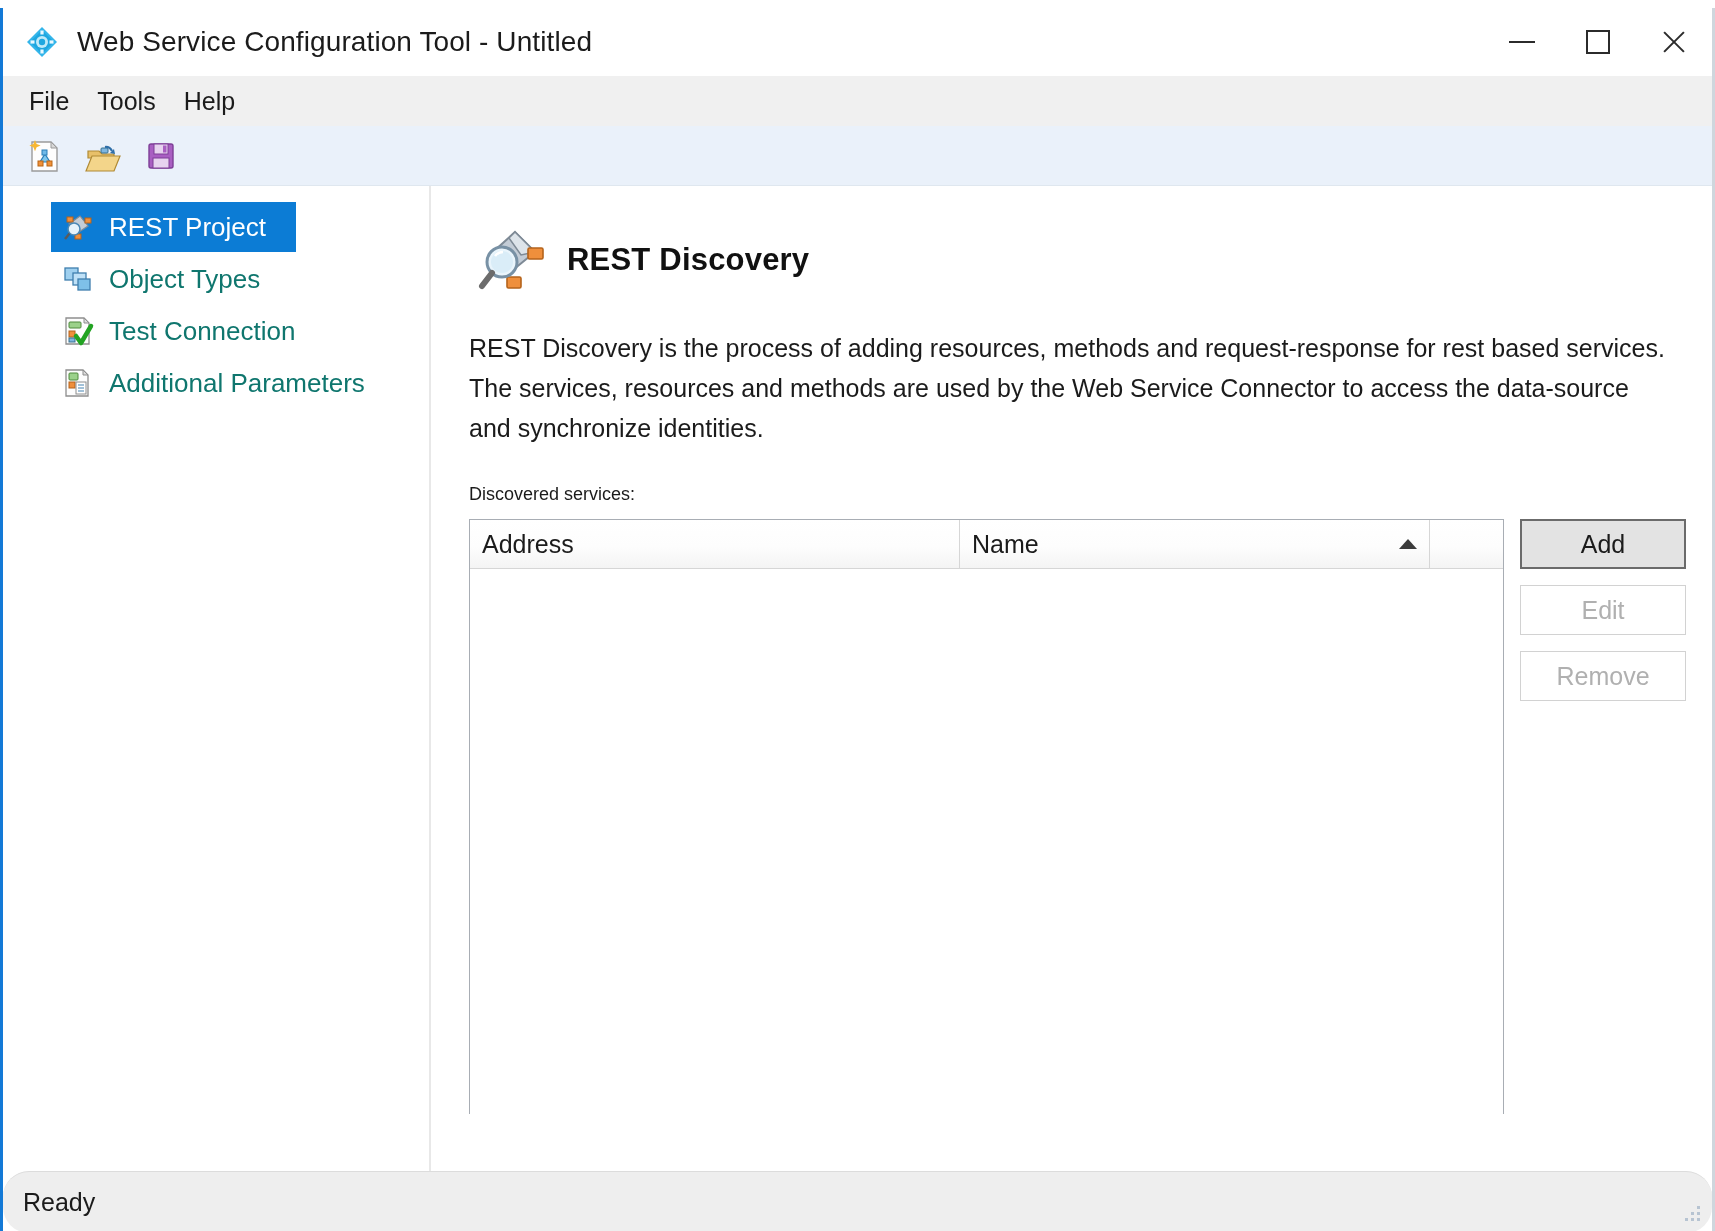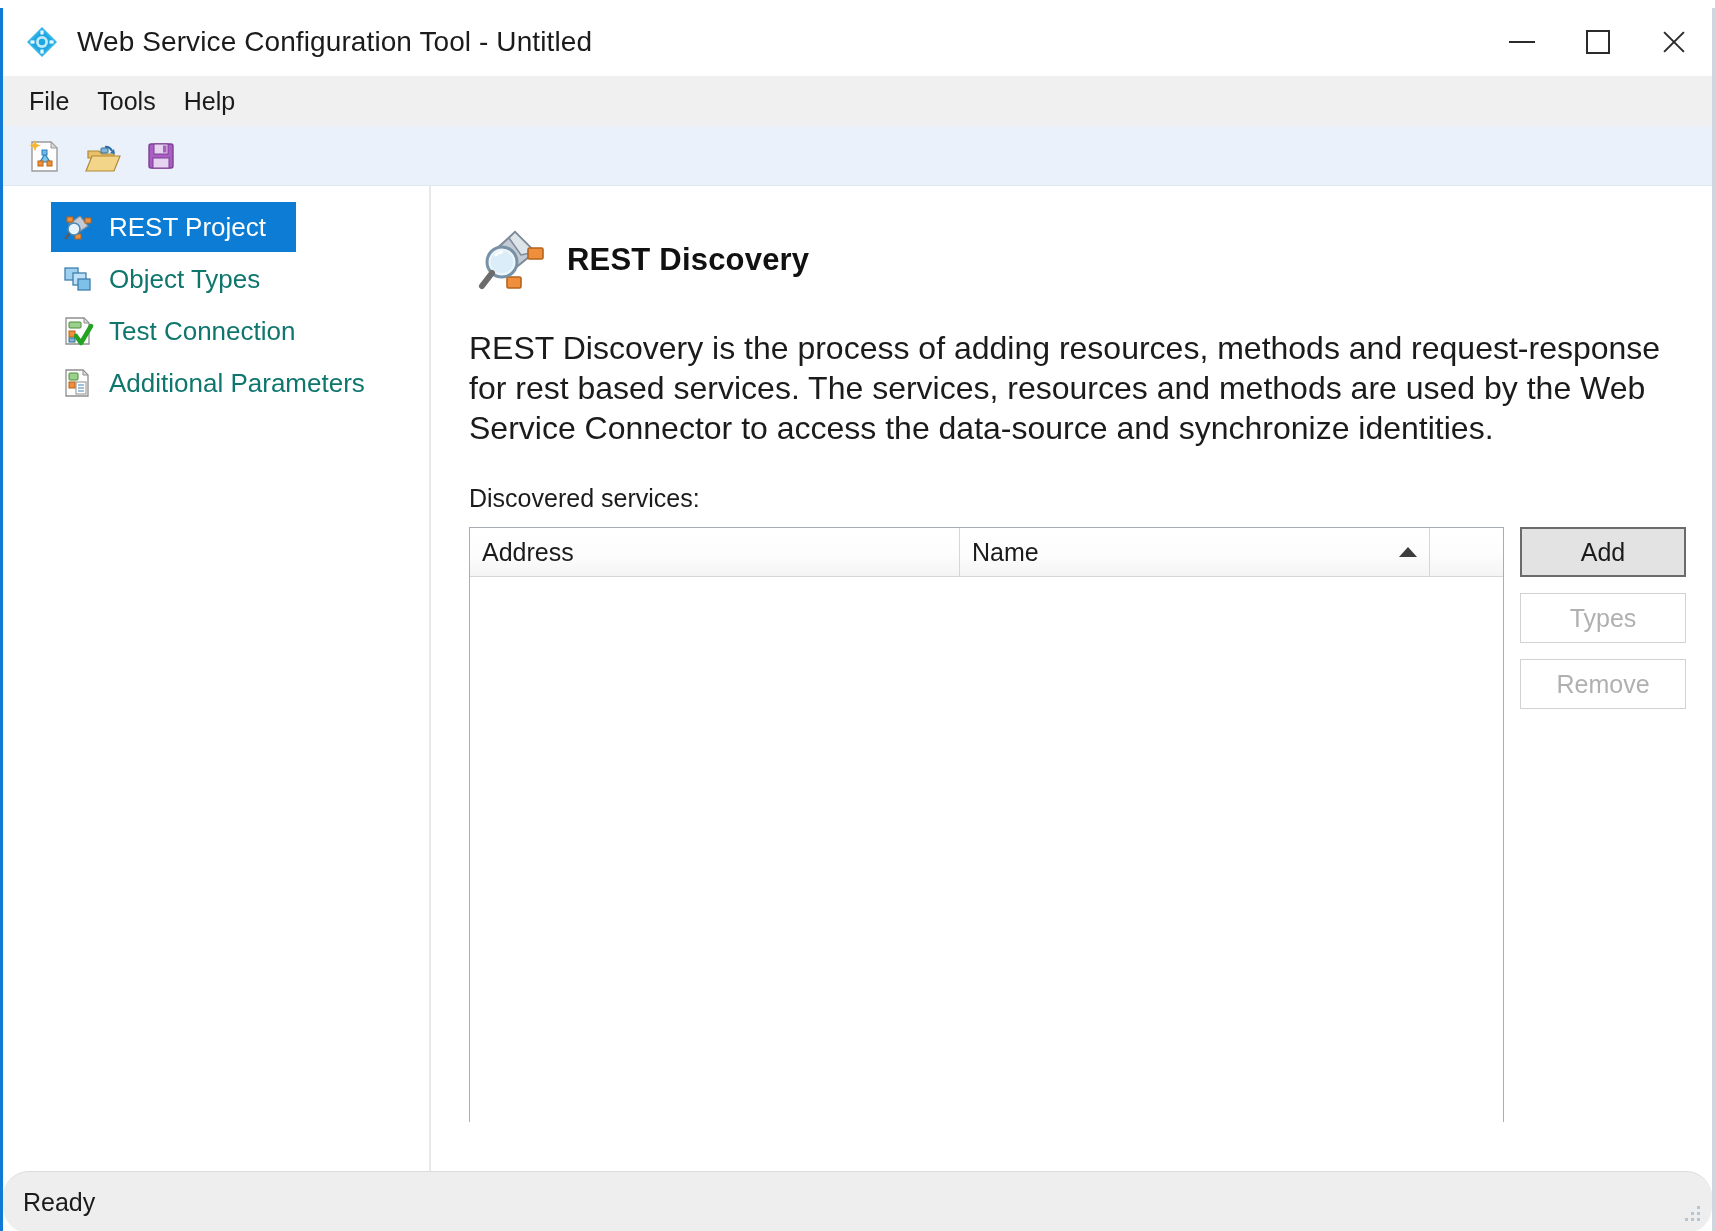--- a/index.html
+++ b/index.html
@@ -206,29 +206,29 @@
     margin-right: 16px;
     flex: none;
   }
   .page-title {
     font-size: 31px;
     font-weight: bold;
     color: #111111;
     letter-spacing: 0.2px;
   }
   .description {
-    font-size: 32px;
+    font-size: 25px;
     line-height: 40px;
     color: #1b1b1b;
     max-width: 1218px;
     margin-left: 2px;
     margin-bottom: 36px;
   }
   .field-label {
-    font-size: 25px;
+    font-size: 18px;
     color: #1b1b1b;
     margin-left: 2px;
     margin-bottom: 14px;
   }
 
   .list-row {
     display: flex;
     align-items: flex-start;
   }
   .listview {
@@ -482,21 +482,21 @@
             </div>
             <div class="lv-col c-extra">
               <span></span>
             </div>
           </div>
           <div class="lv-body"></div>
         </div>
 
         <div class="btn-col">
           <button class="btn default">Add</button>
-          <button class="btn disabled" disabled="">Types</button>
+          <button class="btn disabled" disabled="">Edit</button>
           <button class="btn disabled" disabled="">Remove</button>
         </div>
 
       </div>
     </div>
   </div>
 
   <div class="statusbar">
     <span class="status-text">Ready</span>
     <svg class="grip" viewBox="0 0 26 26">

